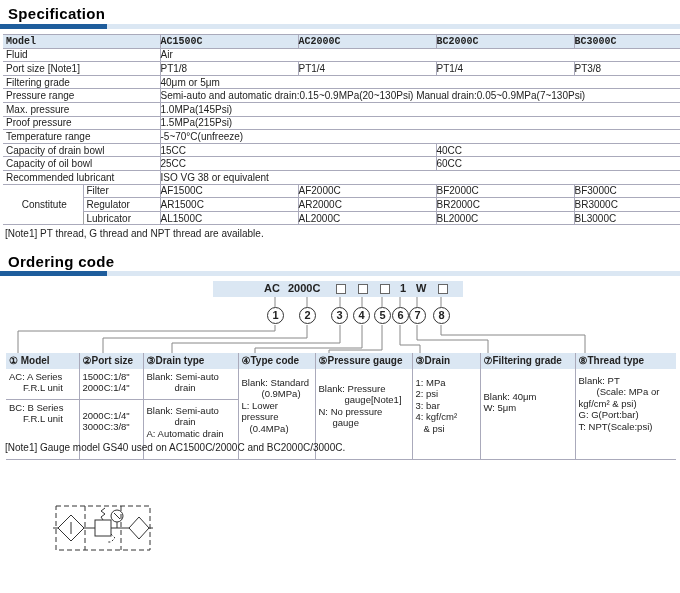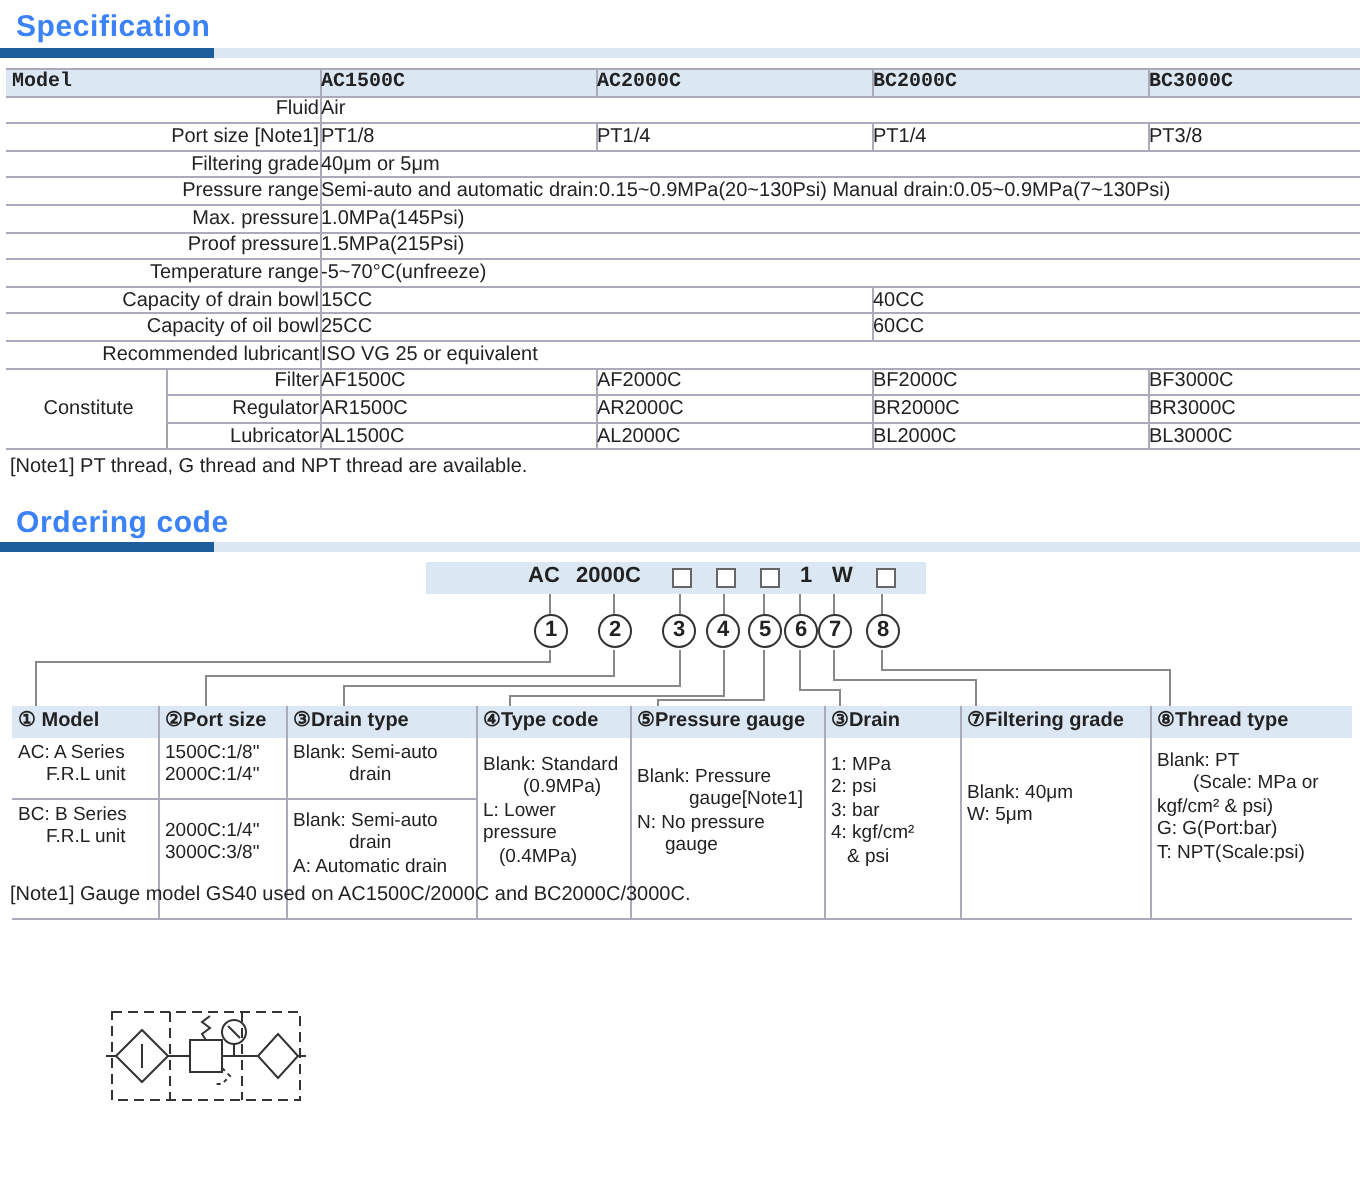--- a/index.html
+++ b/index.html
@@ -1,21 +1,21 @@
 <!DOCTYPE html>
 <html><head>
 <meta charset="utf-8">
 <style>
   html,body{margin:0;padding:0;background:#fff;}
   body{width:680px;height:593px;position:relative;overflow:hidden;font-family:"Liberation Sans",sans-serif;color:#222;}
-  .sec-title{position:absolute;left:8px;font-weight:bold;font-size:15px;letter-spacing:0.3px;color:#3b82f6;}
+  .sec-title{position:absolute;left:8px;font-weight:bold;font-size:15px;letter-spacing:0.3px;color:#000000;}
   .sec-bar{position:absolute;left:0;width:680px;height:5px;background:#dbe7f3;}
   .sec-bar .dark{position:absolute;left:0;top:0;height:5px;width:107px;background:#1e5d9c;}
   table{border-collapse:collapse;position:absolute;font-size:10px;}
-  .spec td{border-bottom:1px solid #aab;height:12.6px;padding:0 0 0 3px;white-space:nowrap;text-align:right;}
+  .spec td{border-bottom:1px solid #aab;height:12.6px;padding:0 0 0 3px;white-space:nowrap;}
   .spec .v{border-left:1px solid #aab;text-align:left;padding:0;}
   .spec tr.hd td{background:#dbe7f3;font-weight:bold;border-top:1px solid #aab;font-family:Liberation Mono, monospace;}
   .spec tr.hd td:first-child{text-align:left;padding-left:3px;}
   .note{position:absolute;font-size:10px;color:#222;}
   .code-band{position:absolute;left:213px;top:281px;width:250px;height:16px;background:#dbe7f3;}
   .code-txt{position:absolute;top:282px;font-weight:bold;font-size:11px;}
   .sq{position:absolute;top:284px;width:8px;height:8px;border:1px solid #666;background:#fff;}
   .circ{position:absolute;top:307px;width:15px;height:15px;border:1.5px solid #333;border-radius:50%;font-weight:bold;font-size:11px;text-align:center;line-height:15px;background:#fff;}
   .conn{position:absolute;left:0;top:0;}
   .ord{left:6px;top:353px;width:670px;font-size:9.5px;}
@@ -88,21 +88,21 @@
     <td class="v" colspan="2">15CC</td>
     <td class="v" colspan="2">40CC</td>
   </tr>
   <tr>
     <td colspan="2">Capacity of oil bowl</td>
     <td class="v" colspan="2">25CC</td>
     <td class="v" colspan="2">60CC</td>
   </tr>
   <tr>
     <td colspan="2">Recommended lubricant</td>
-    <td class="v" colspan="4">ISO VG 25 or equivalent</td>
+    <td class="v" colspan="4">ISO VG 38 or equivalent</td>
   </tr>
   <tr>
     <td rowspan="3" style="text-align:center;">Constitute</td>
     <td style="border-left:1px solid #aab;">Filter</td>
     <td class="v">AF1500C</td>
     <td class="v">AF2000C</td>
     <td class="v">BF2000C</td>
     <td class="v">BF3000C</td>
   </tr>
   <tr>

